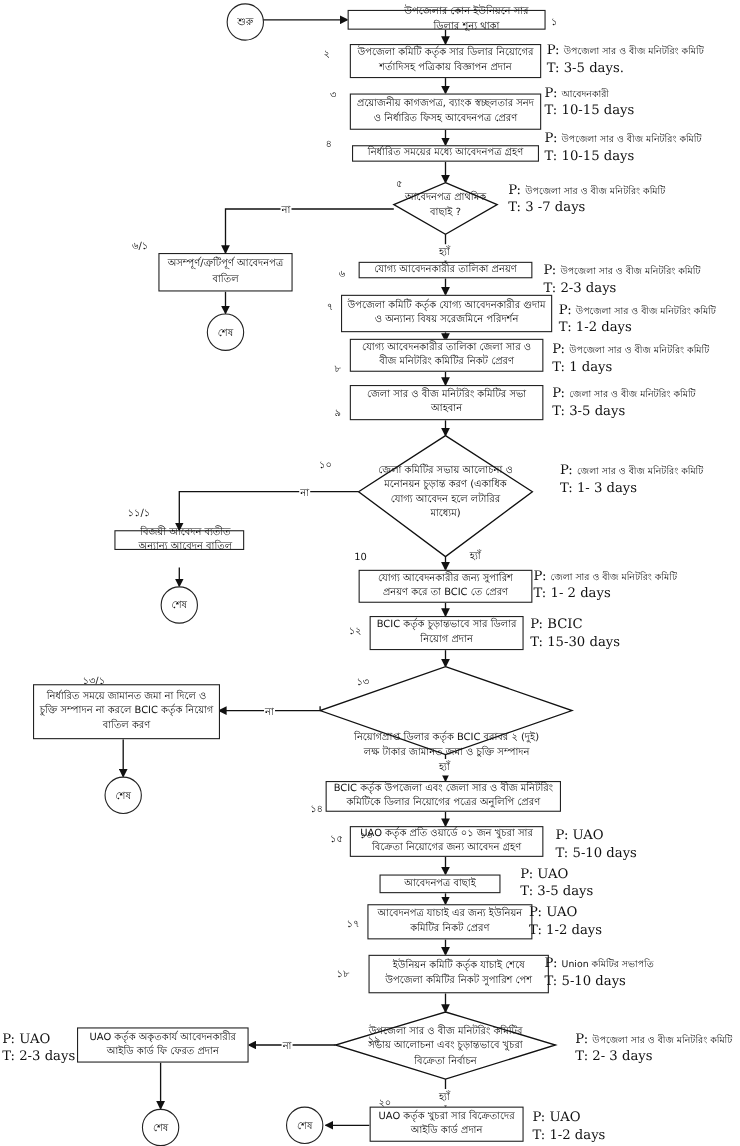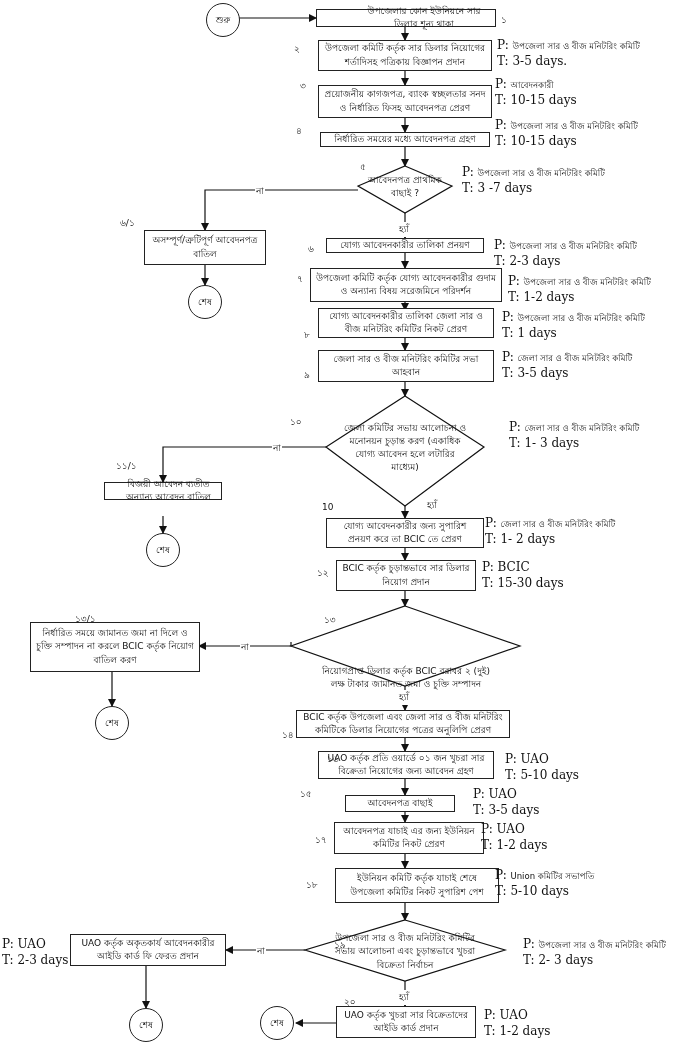--- a/index.html
+++ b/index.html
@@ -209,21 +209,21 @@
   </div>
 <div class="circle" style="left:95px;top:706px;">
     <span>শেষ</span>
   </div>
 
 <span class="num" style="left:282px;top:728px;">১৪</span>
 <div class="box" style="left:296px;top:710px;width:214px;height:28px;">
     <span>BCIC কর্তৃক উপজেলা এবং জেলা সার ও বীজ মনিটরিং কমিটিকে ডিলার নিয়োগের পত্রের অনুলিপি প্রেরণ</span>
   </div>
 
-<span class="num" style="left:300px;top:762px;margin-top:25px;">১৫</span>
+<span class="num" style="left:300px;top:730px;margin-top:25px;">১৫</span>
 <div class="box" style="left:318px;top:751px;width:176px;height:28px;">
     <span>UAO কর্তৃক প্রতি ওয়ার্ডে ০১ জন খুচরা সার বিক্রেতা নিয়োগের জন্য আবেদন গ্রহণ</span>
   </div>
 <div class="pt" style="left:505px;top:752px;">
     <div><span>P: </span><span class="p-val latin">UAO</span></div>
     <div><span>T: </span><span>5-10 days</span></div>
   </div>
 
 <span class="num" style="left:327px;top:752px;">১৬</span>
 <div class="box" style="left:345px;top:795px;width:110px;height:17px;">

